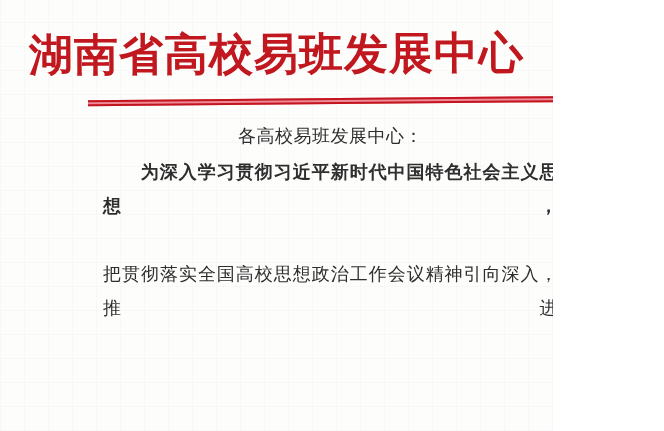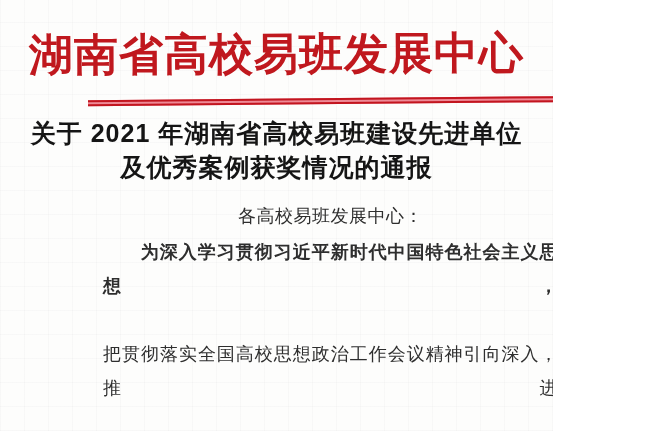--- a/index.html
+++ b/index.html
@@ -85,24 +85,20 @@
 </style>
 </head>
 <body>
 
 <div class="page">
 
   <div class="letterhead">湖南省高校易班发展中心</div>
 
   <div class="red-rule"></div>
 
-  <div class="doc-title">
-    <div>关于 2021 年湖南省高校易班建设先进单位</div>
-    <div>及优秀案例获奖情况的通报</div>
-  </div>
 
   <div class="body-block">
     <div class="salutation">各高校易班发展中心：</div>
 
     <div class="paragraph">
       <div class="jline indent-first">为深入学习贯彻习近平新时代中国特色社会主义思想，</div>
       <div class="jline">把贯彻落实全国高校思想政治工作会议精神引向深入，推进</div>
 
     </div>
   </div>

